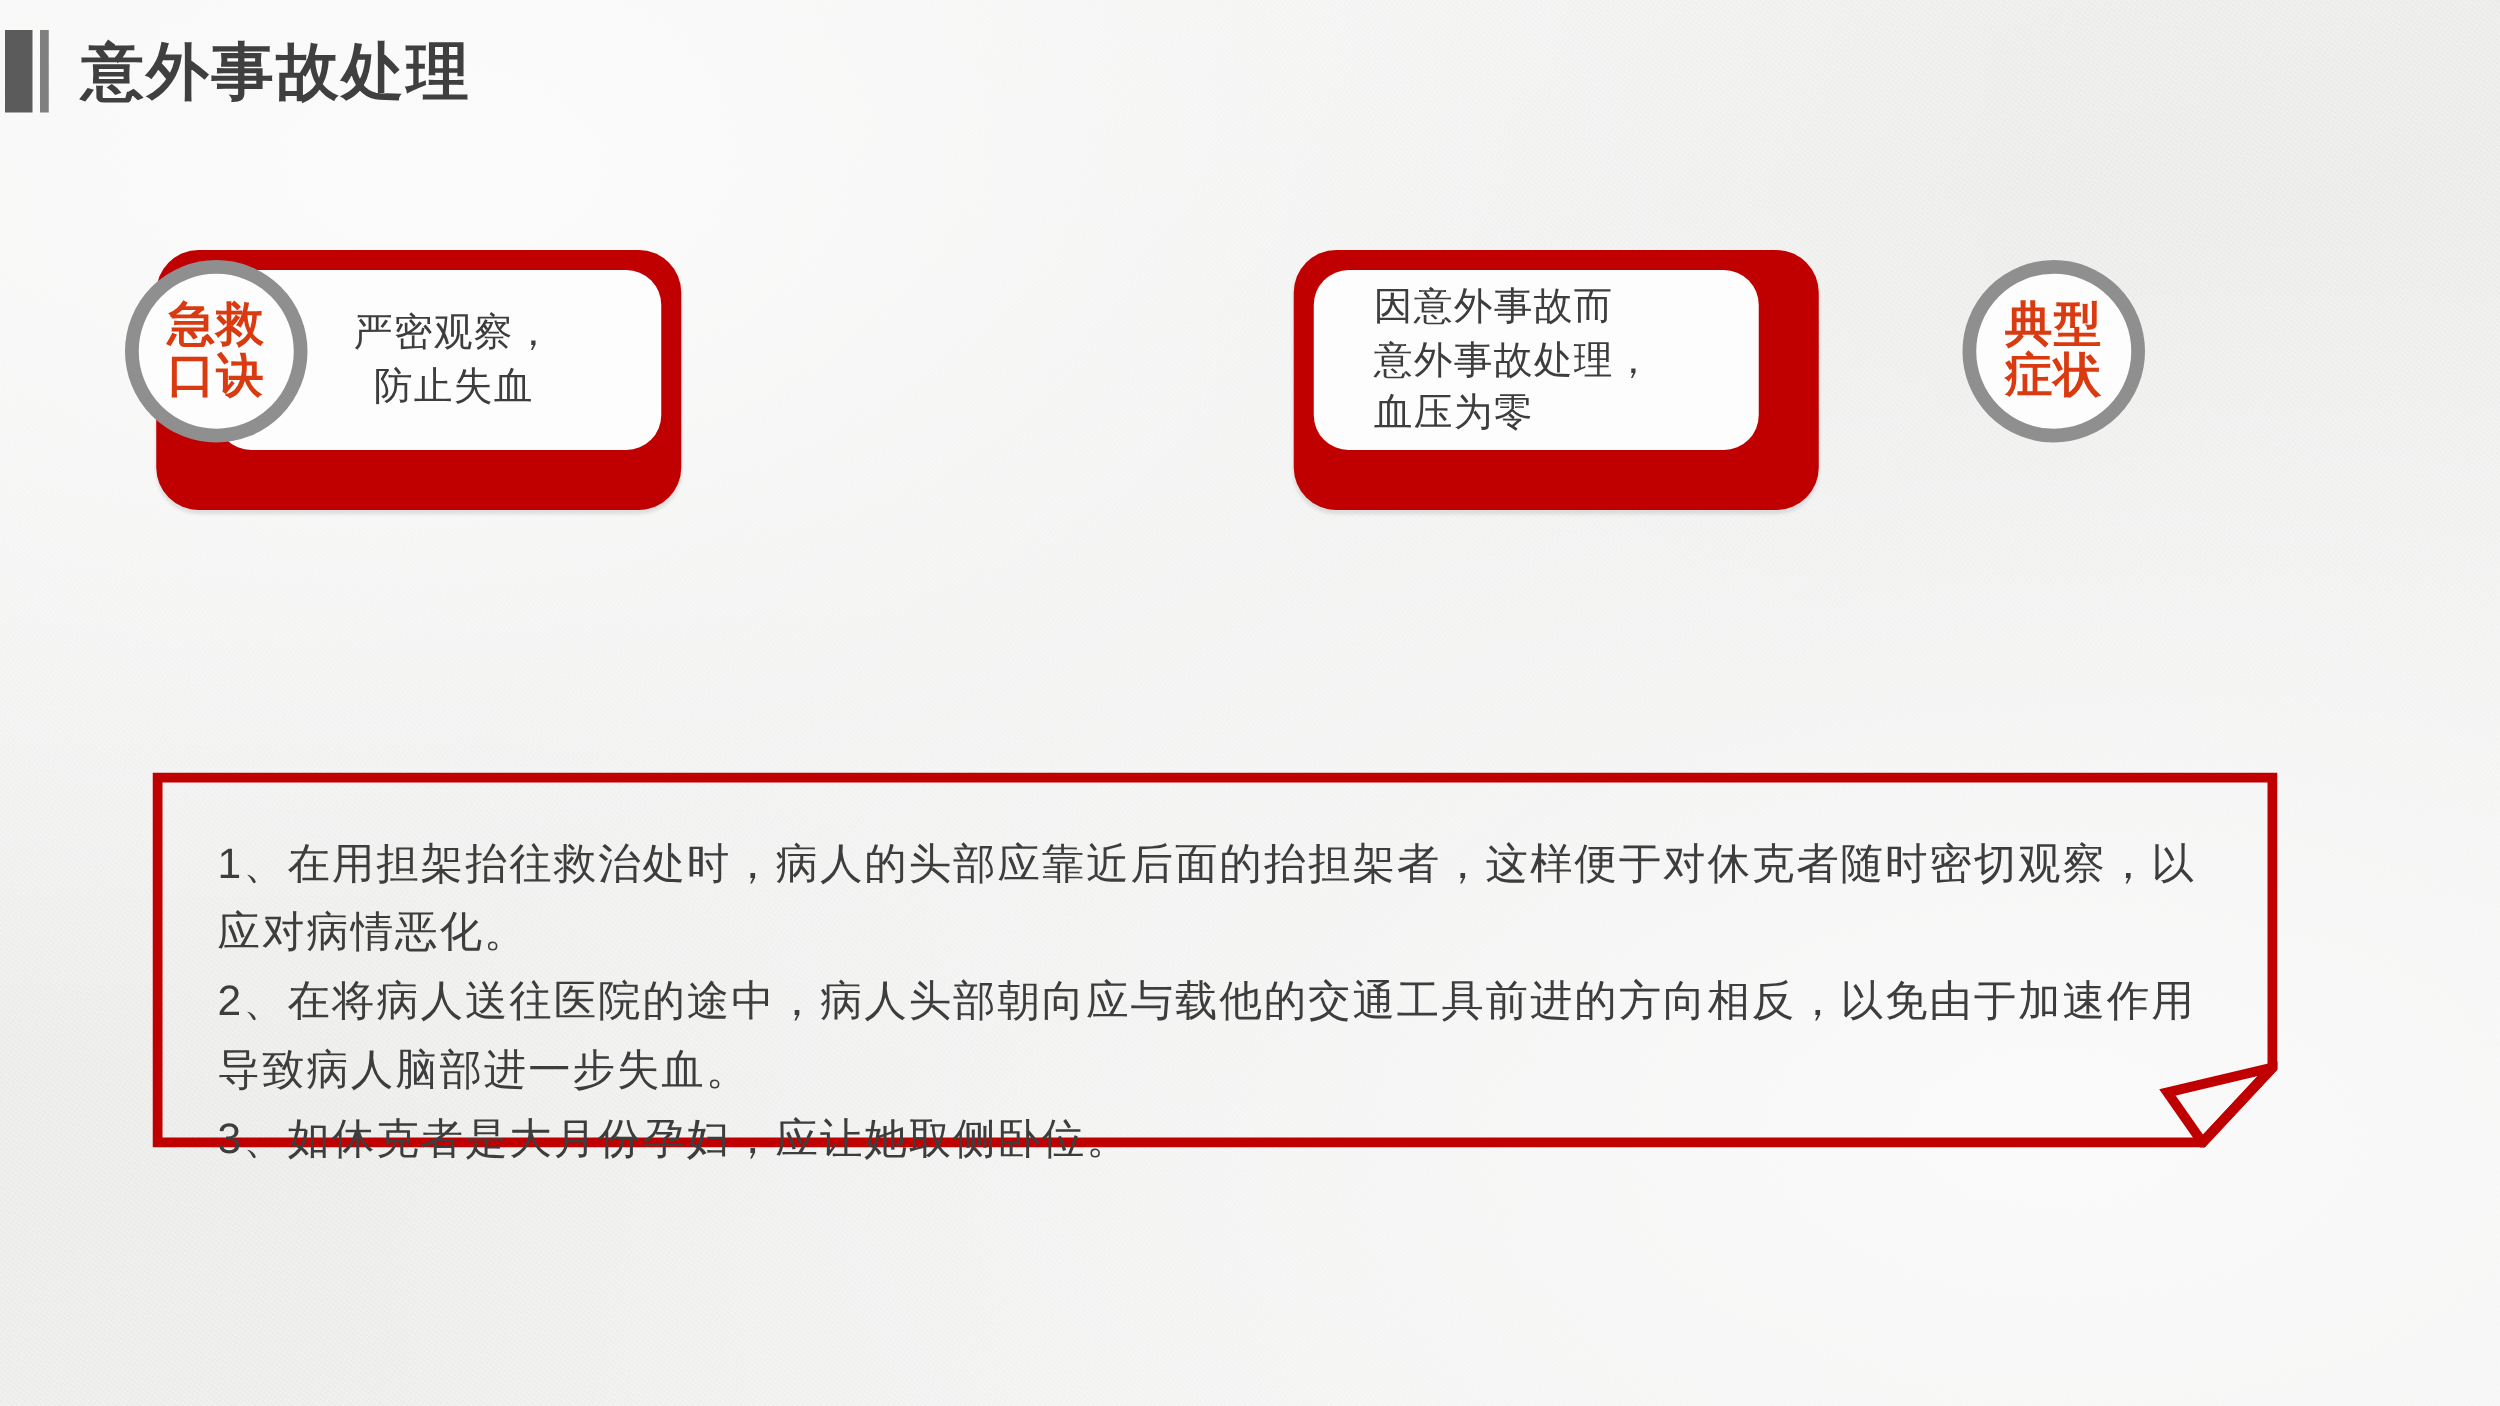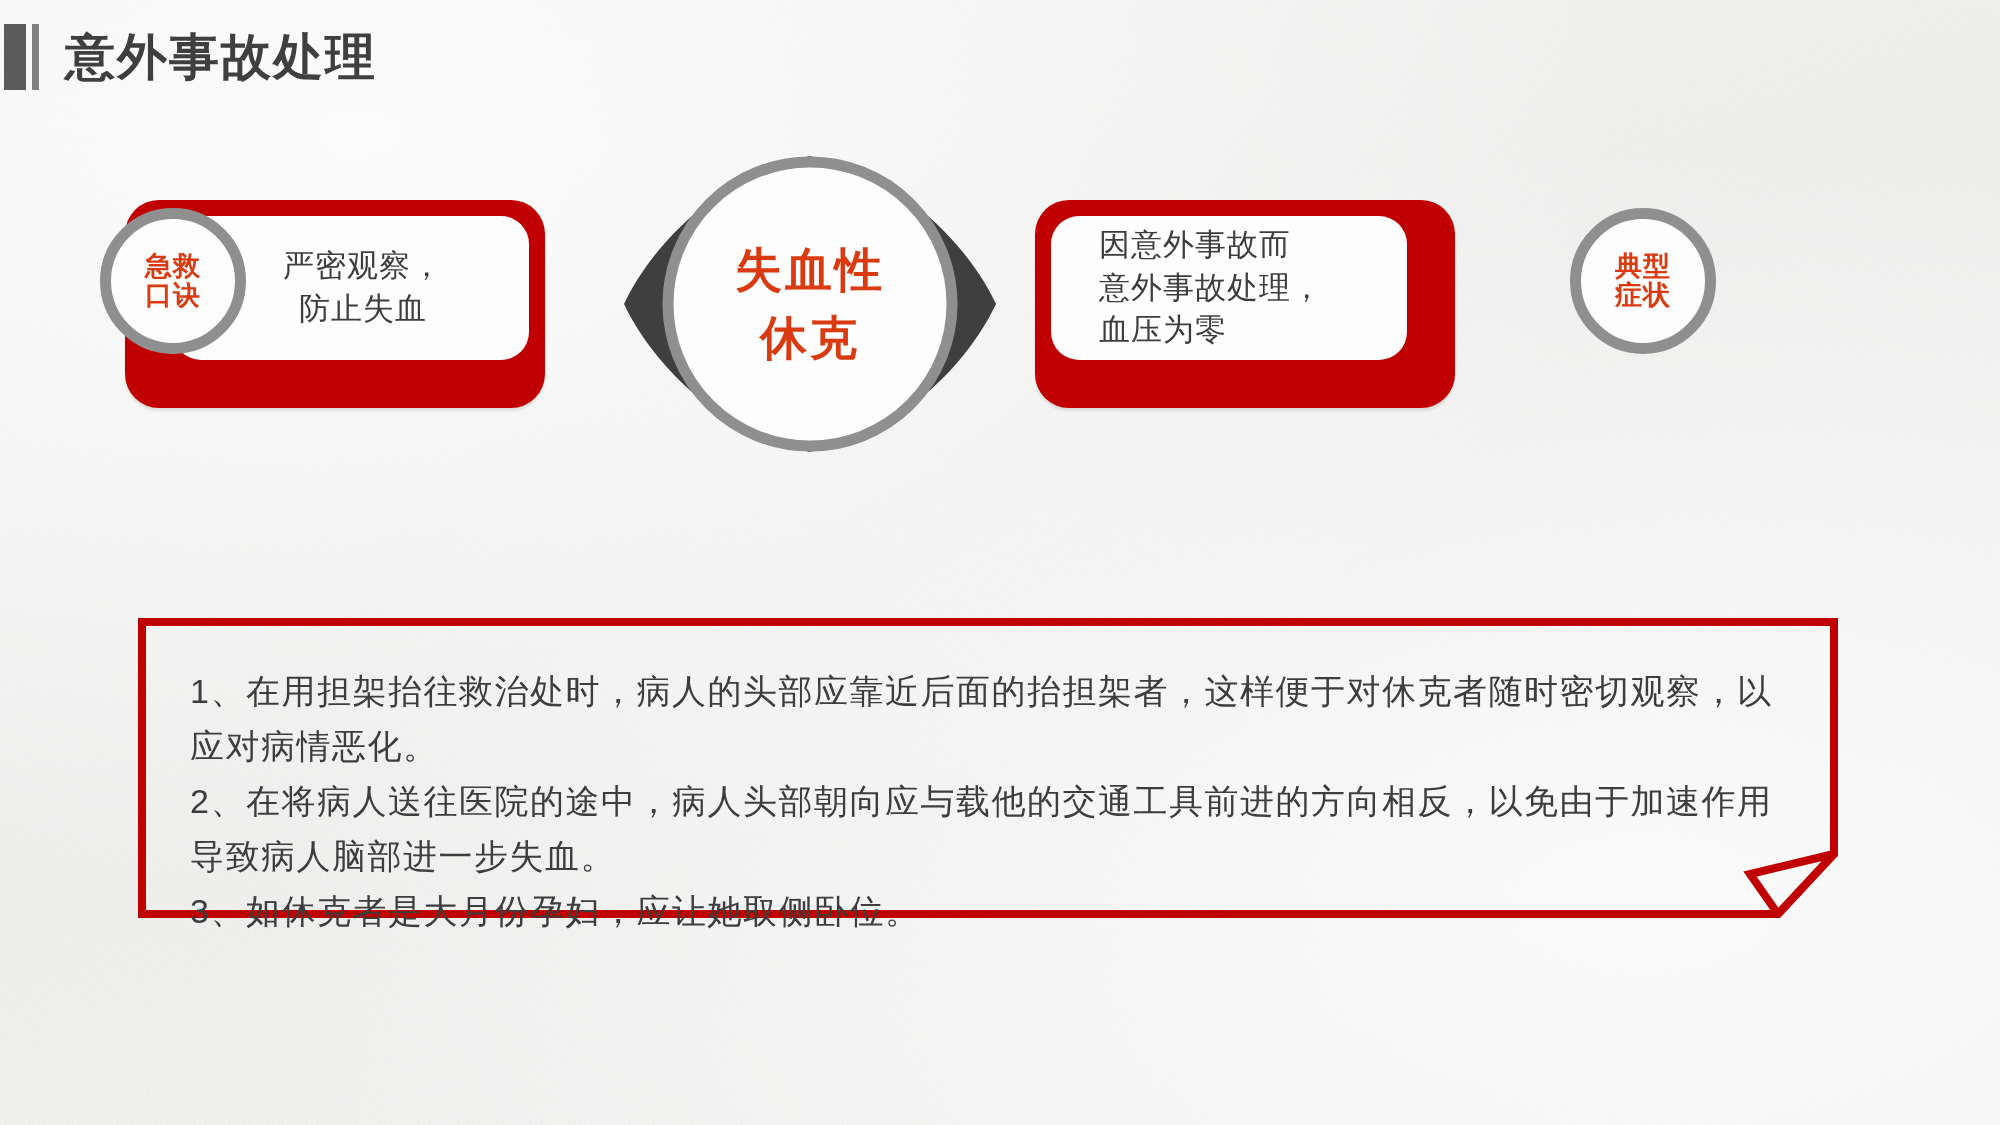--- a/index.html
+++ b/index.html
@@ -113,21 +113,21 @@
     border-radius: 50%;
     background: #fdfdfd;
     border: 11px solid #8f8f8f;
     box-sizing: border-box;
     display: flex;
     align-items: center;
     justify-content: center;
     z-index: 5;
   }
   .badge-label {
-    font-size: 27px;
+    font-size: 38px;
     font-weight: bold;
     color: #d93a10;
     line-height: 1.08;
     text-align: center;
     white-space: pre-line;
     letter-spacing: 1px;
   }
   #badge-left  { left: 100px;  top: 208px; }
   #badge-right { left: 1570px; top: 208px; }
 
@@ -156,21 +156,20 @@
     pointer-events: none;
   }
 
   
   #note-box {
     position: absolute;
     left: 122px;
     top: 618px;
     width: 1700px;
     height: 300px;
-    margin-left: 16px;
   }
   #note-box svg {
     position: absolute;
     inset: 0;
   }
   #note-text {
     position: absolute;
     left: 52px;
     top: 46px;
     right: 60px;
@@ -208,31 +207,20 @@
       <div class="card-text">因意外事故而
 意外事故处理，
 血压为零</div>
     </div>
   </div>
   <div class="badge" id="badge-right">
     <div class="badge-label">典型
 症状</div>
   </div>
 
-  <div id="centre">
-    <svg width="380" height="312" viewBox="0 0 380 312">
-
-      <path d="M190 8 C 90 30 28 105 4 156 C 28 207 90 282 190 304
-               C 290 282 352 207 376 156 C 352 105 290 30 190 8 Z" fill="#3f3f3f"></path>
-
-      <circle cx="190" cy="156" r="142" fill="#fdfdfd" stroke="#8f8f8f" stroke-width="11"></circle>
-    </svg>
-    <div id="centre-label">失血性
-休克</div>
-  </div>
 
   <div id="note-box">
     <svg width="1700" height="300" viewBox="0 0 1700 300">
 
       <path d="M4 4 H1696 V236 L1640 296 H4 Z" fill="none" stroke="#c00000" stroke-width="8" stroke-linejoin="miter"></path>
 
       <path d="M1696 236 L1612 256 L1640 296 Z" fill="none" stroke="#c00000" stroke-width="8" stroke-linejoin="miter"></path>
     </svg>
     <div id="note-text">1、在用担架抬往救治处时，病人的头部应靠近后面的抬担架者，这样便于对休克者随时密切观察，以应对病情恶化。
 2、在将病人送往医院的途中，病人头部朝向应与载他的交通工具前进的方向相反，以免由于加速作用导致病人脑部进一步失血。

